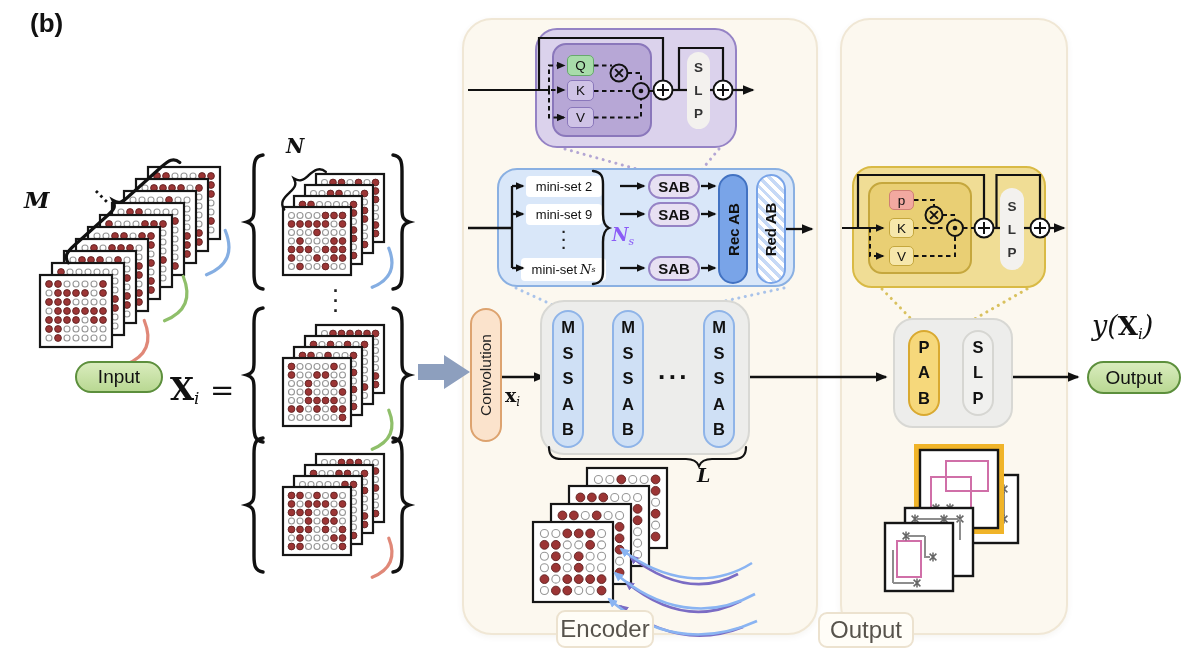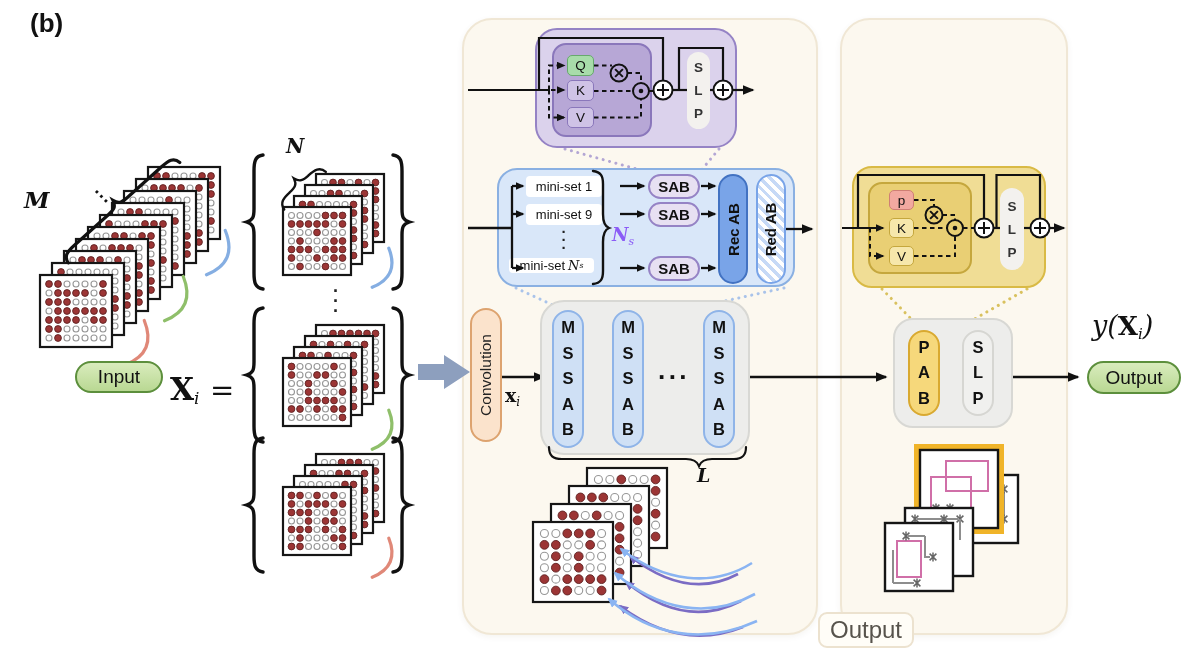--- a/index.html
+++ b/index.html
@@ -1429,26 +1429,26 @@
     </div>
   <div class="abs bx kvbox cen" style="left:567px;top:107px;width:27px;height:21px">
       <span>V</span>
     </div>
   <div class="abs bx slpPill cen stack" style="left:687px;top:52px;width:23px;height:77px">S
 L
 P</div>
 
   <div class="abs bx blueBox" style="left:497px;top:168px;width:298px;height:119px"></div>
   <div class="abs bx msBox cen" style="left:526px;top:176px;width:76px;height:21px">
-      <span>mini-set 1</span>
+      <span>mini-set 2</span>
     </div>
   <div class="abs bx msBox cen" style="left:526px;top:204px;width:76px;height:21px">
       <span>mini-set 9</span>
     </div>
-  <div class="abs bx msBox cen" style="left:509px;top:258px;width:85px;height:15px">
+  <div class="abs bx msBox cen" style="left:521px;top:258px;width:85px;height:23px">
     <span>mini-set</span>
       <span class="ser it" style="margin-left:3px">N</span>
       <sub class="ser it">s</sub>
   </div>
   <div class="abs bx vd" style="left:556px;top:228px;width:16px">·
 ·
 ·</div>
   <div class="abs bx" style="left:612px;top:224px;color:#8b5cf6">
     <span class="ser it" style="font-size:18px;font-weight:600">N</span><sub class="ser it" style="font-size:11px">s</sub>
   </div>
@@ -1517,20 +1517,23 @@
 L
 P</div>
 
   <div class="abs bx" style="left:1092px;top:310px;color:#111">
     <span class="ser it" style="font-size:27px">y(</span><span class="ser" style="font-size:26px;font-weight:700">X</span><sub class="ser it" style="font-size:15px">i</sub><span class="ser it" style="font-size:27px">)</span>
   </div>
   <div class="abs bx greenPill cen" style="left:1087px;top:361px;width:94px;height:33px">
     <span>Output</span>
   </div>
 
+  <div class="abs top capBox cen" style="left:556px;top:610px;width:98px;height:38px">
+      <span>Encoder</span>
+    </div>
   <div class="abs top capBox cen" style="left:818px;top:612px;width:96px;height:36px">
       <span>Output</span>
     </div>
 
   <svg id="layerB" class="layer" width="1200" height="667">
     <defs>
       <marker id="mBb" markerWidth="13" markerHeight="10" refX="10.5" refY="5" orient="auto" markerUnits="userSpaceOnUse">
           <path d="M0,0 L12,5 L0,10 Z" fill="#111"></path>
         </marker>
       <marker id="mBs" markerWidth="10" markerHeight="8" refX="7.5" refY="4" orient="auto" markerUnits="userSpaceOnUse">

